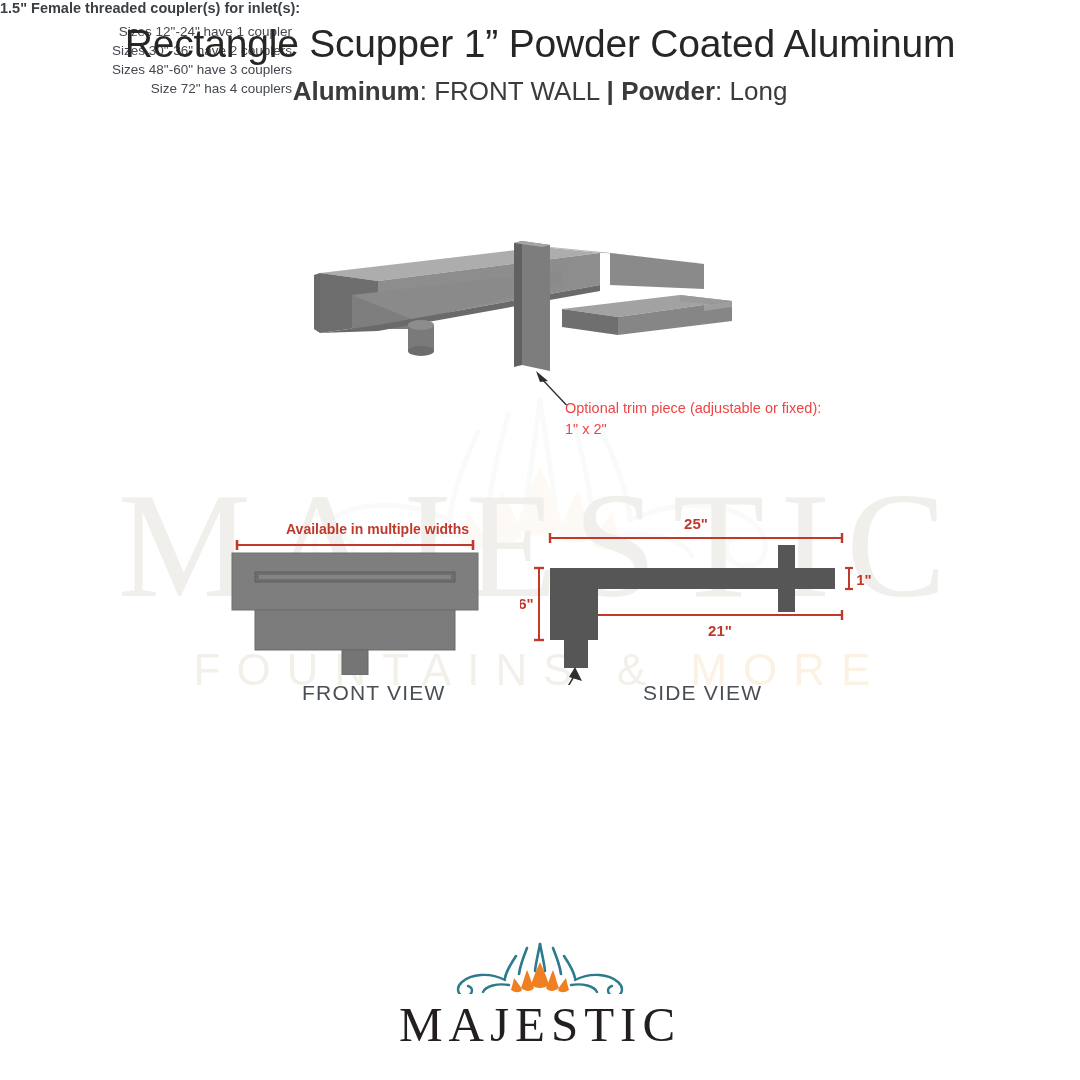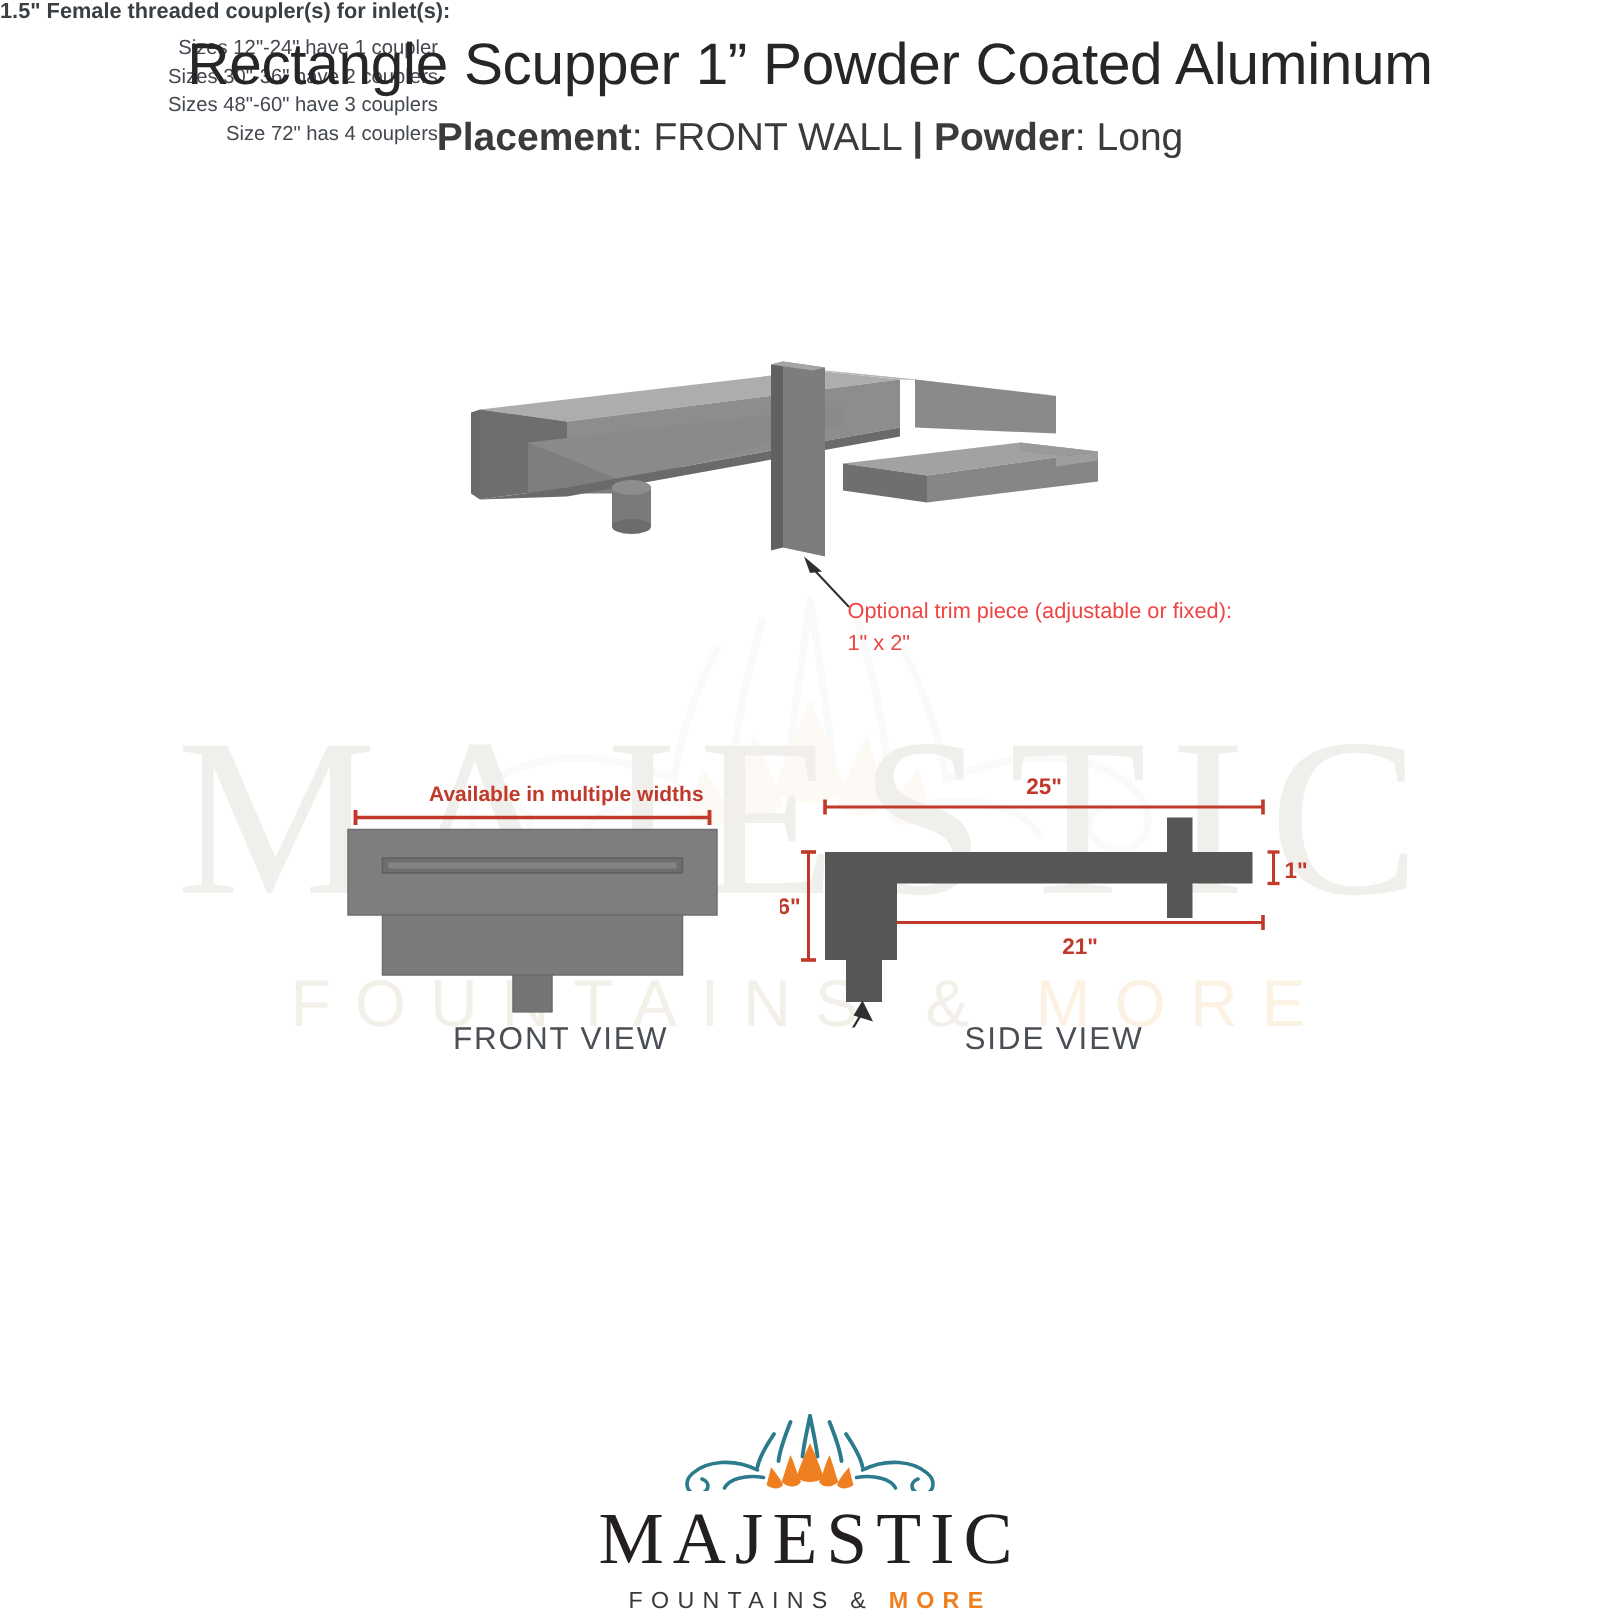--- a/index.html
+++ b/index.html
@@ -204,21 +204,21 @@
     <div class="wm-main">MAJESTIC</div>
     <div class="wm-sub">
       <span>FOUNTAINS &amp;</span>
       <span class="wm-more">MORE</span>
     </div>
   </div>
 
   <div class="header">
     <div class="title">Rectangle Scupper 1” Powder Coated Aluminum</div>
     <div class="subtitle">
-      <span class="lbl">Placement</span><span>:</span>
+      <span class="lbl">Aluminum</span><span>:</span>
       <span>FRONT WALL</span>
       <span class="sep">|</span>
       <span class="lbl">Powder</span><span>:</span>
       <span>Long</span>
     </div>
   </div>
 
   <svg class="layer" id="iso" viewBox="0 0 440 180">
 
     <g>
@@ -369,19 +369,15 @@
       </g>
       <g fill="#ef8022">
         <path d="M105 24 C101 33 98 40 96 47 C101 51 109 51 114 47 C112 40 109 33 105 24 Z"></path>
         <path d="M92 32 C89 40 88 45 86 50 C91 54 96 54 99 50 C96 44 95 38 92 32 Z"></path>
         <path d="M118 32 C121 40 122 45 124 50 C119 54 114 54 111 50 C114 44 115 38 118 32 Z"></path>
         <path d="M79 40 C78 45 77 48 76 52 C80 55 85 55 87 52 C85 47 82 44 79 40 Z"></path>
         <path d="M131 40 C132 45 133 48 134 52 C130 55 125 55 123 52 C125 47 128 44 131 40 Z"></path>
       </g>
     </svg>
     <div class="logo-word">MAJESTIC</div>
-    <div class="logo-tag">
-      <span>FOUNTAINS &amp;</span>
-      <span class="more">MORE</span>
-    </div>
   </div>
 
 </div>
 
 </body></html>

